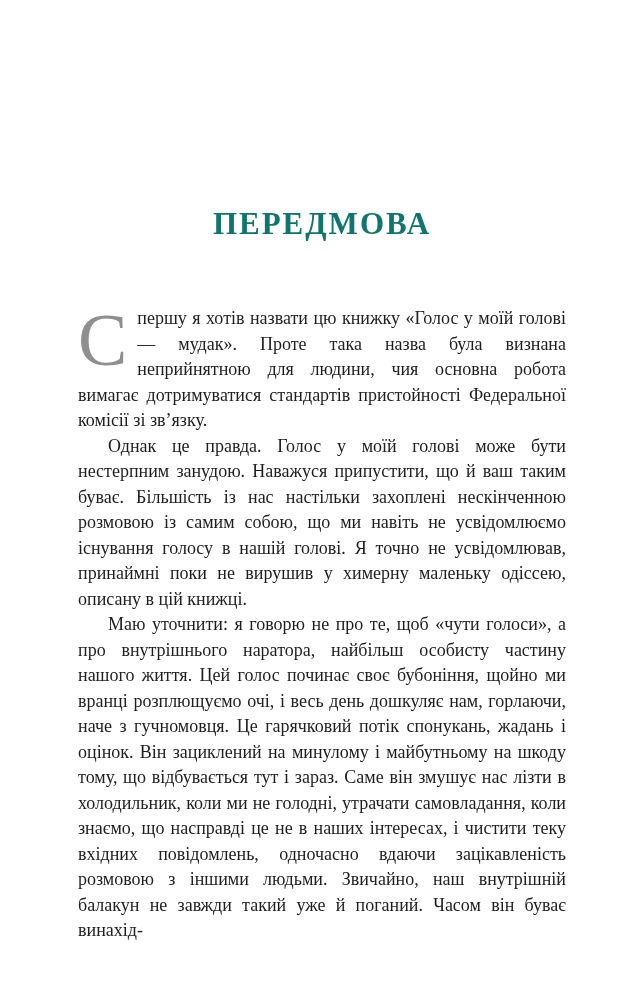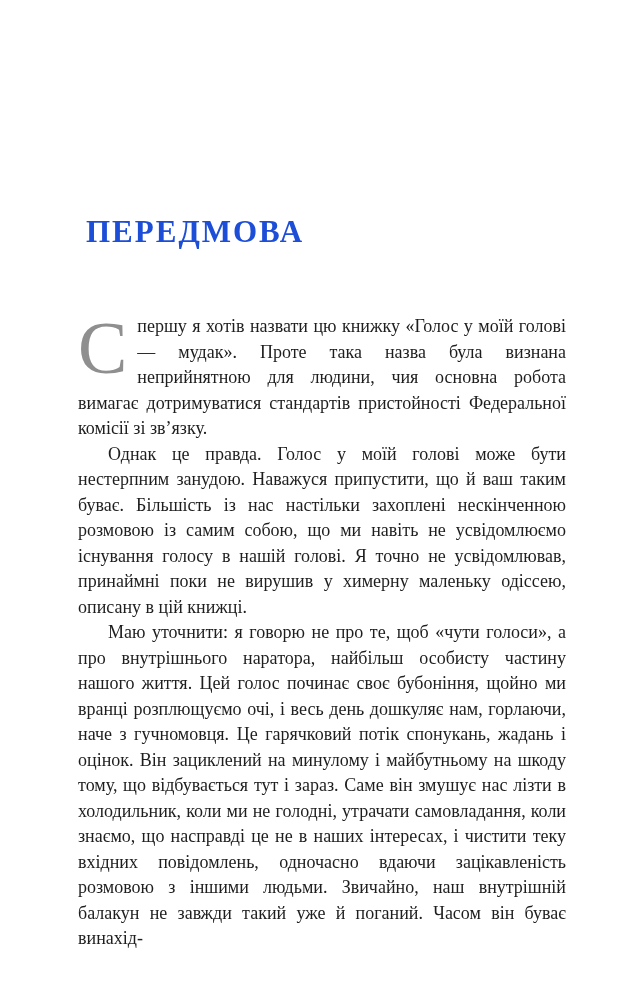--- a/index.html
+++ b/index.html
@@ -13,27 +13,27 @@
     height: 1000px;
     margin: 0 auto;
     background: #ffffff;
     overflow: hidden;
     box-sizing: border-box;
     padding: 206px 76px 0 78px;
     font-family: "Liberation Serif", "DejaVu Serif", serif;
     color: #1e1e1e;
   }
   .chapter-title {
-    margin: 8px;
+    margin: 0;
     padding: 0;
-    text-align: left;
+    text-align: center;
     font-size: 31px;
     font-weight: 600;
     letter-spacing: 2px;
-    color: #1d4ed8;
+    color: #0f766e;
     font-family: "Liberation Serif", "DejaVu Serif", serif;
   }
   .text-block {
     margin-top: 64px;
     font-size: 18px;
     line-height: 25.5px;
     text-align: justify;
     color: #1e1e1e;
   }
   .paragraph {

